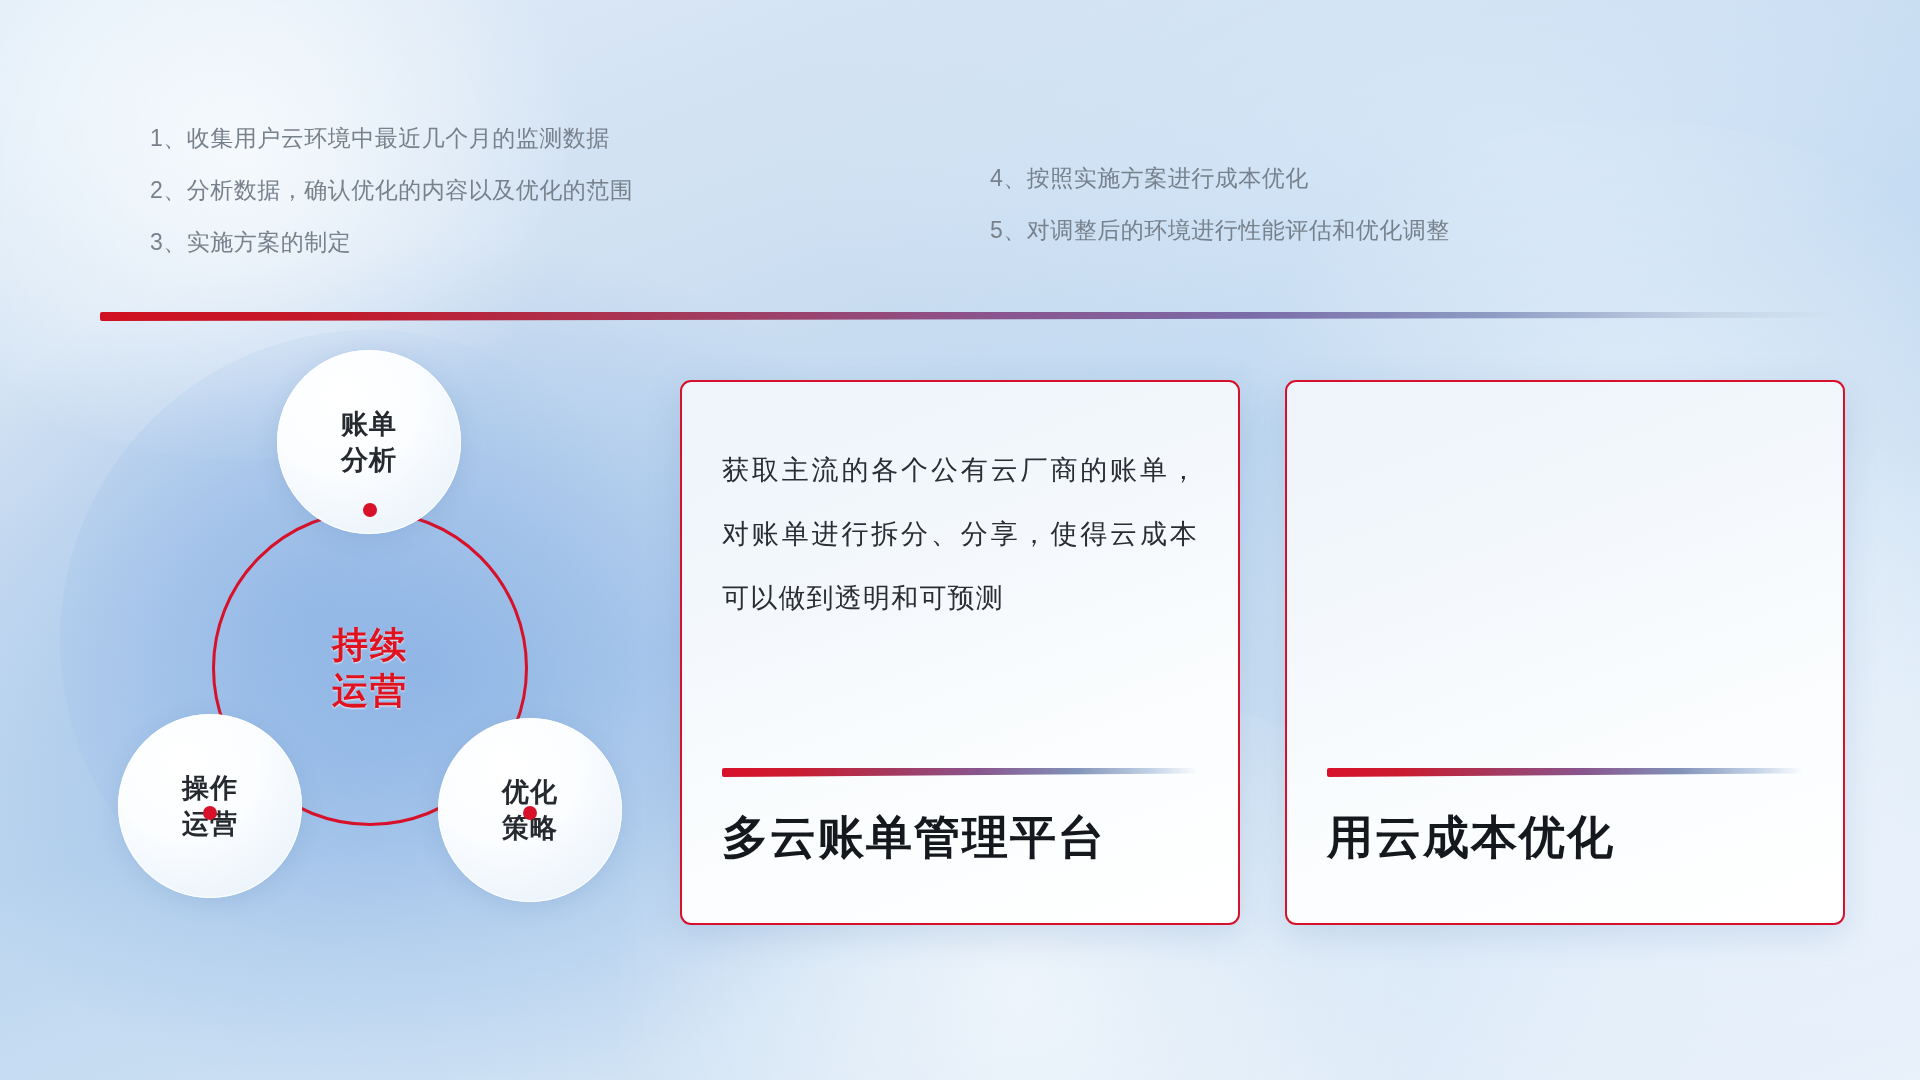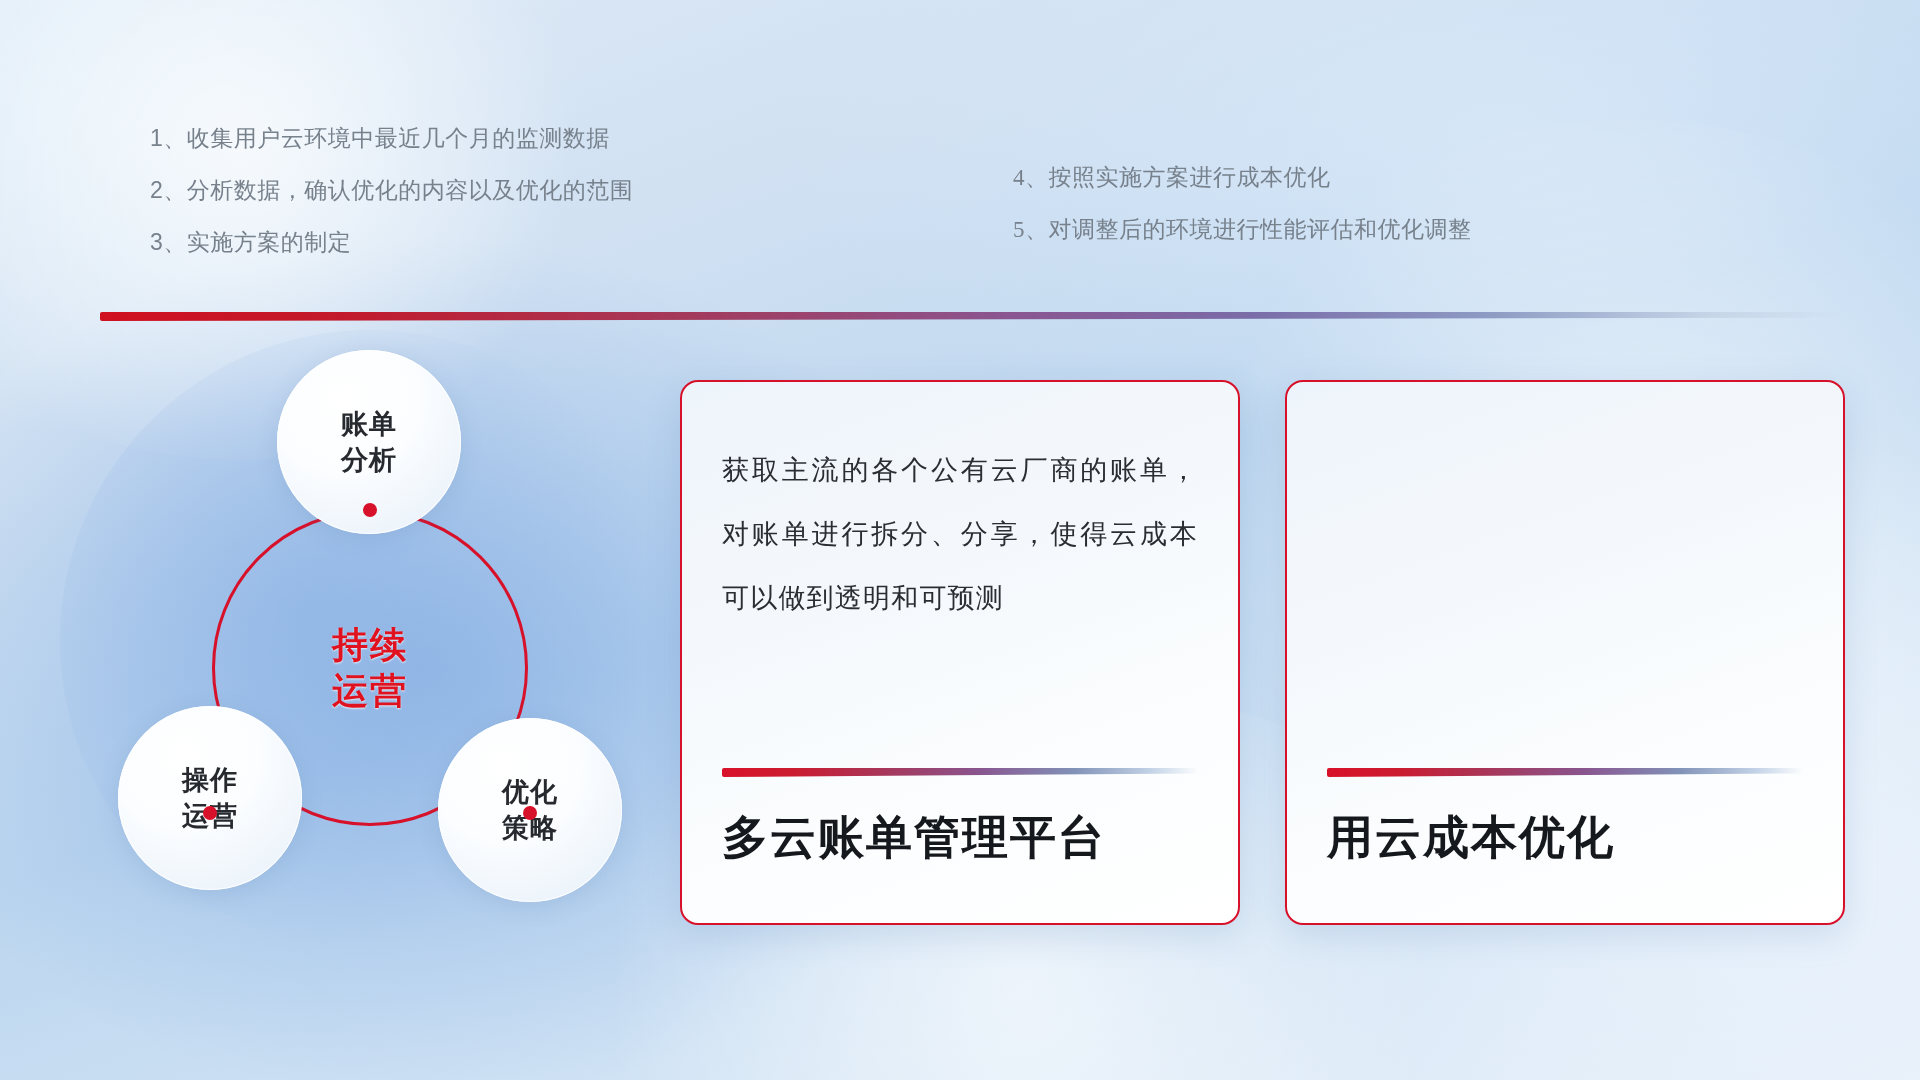--- a/index.html
+++ b/index.html
@@ -47,24 +47,23 @@
 
   
   .steps-left {
     position: absolute;
     left: 150px;
     top: 112px;
     width: 720px;
   }
   .steps-right {
     position: absolute;
-    left: 1013px;
+    left: 990px;
     top: 152px;
     width: 760px;
-    font-family: Liberation Serif, serif;
   }
   .step-line {
     font-size: 23px;
     line-height: 52px;
     color: #77818c;
     letter-spacing: 0.5px;
     white-space: nowrap;
     font-weight: 400;
   }
 
@@ -102,21 +101,21 @@
     z-index: 4;
   }
   .bubble span {
     font-size: 27px;
     font-weight: 700;
     color: #262a2f;
     line-height: 36px;
     letter-spacing: 1px;
   }
   .bubble.top    { left: 187px; top: 0px;   width: 184px; height: 184px; align-items: center; }
-  .bubble.left   { left: 28px;  top: 356px; width: 184px; height: 184px; }
+  .bubble.left   { left: 28px;  top: 364px; width: 184px; height: 184px; }
   .bubble.right  { left: 348px; top: 368px; width: 184px; height: 184px; }
 
   .ring {
     position: absolute;
     left: 122px;
     top: 160px;
     width: 316px;
     height: 316px;
     border-radius: 50%;
     border: 3px solid #d8112a;
@@ -154,21 +153,21 @@
   .dot.d-top   { left: 273px; top: 153px; }
   .dot.d-left  { left: 113px; top: 456px; }
   .dot.d-right { left: 433px; top: 456px; }
 
   
   .card {
     position: absolute;
     top: 380px;
     width: 560px;
     height: 545px;
-    border-radius: 18px;
+    border-radius: 11px;
     border: 2px solid #d8112a;
     background: linear-gradient(160deg, #eef4fb 0%, #f4f8fc 36%, #fbfdfe 68%, #ffffff 100%);
     box-shadow: 0 10px 34px rgba(80,120,175,0.18);
     padding: 56px 40px 34px 40px;
     display: flex;
     flex-direction: column;
     overflow: hidden;
   }
   .card.c1 { left: 680px; }
   .card.c2 { left: 1285px; }

